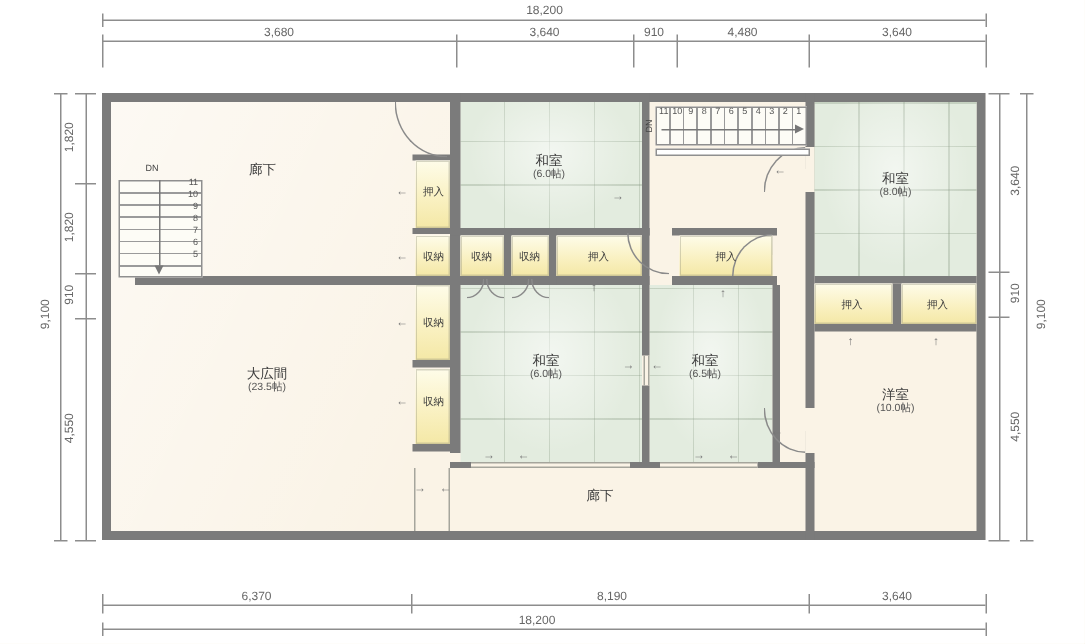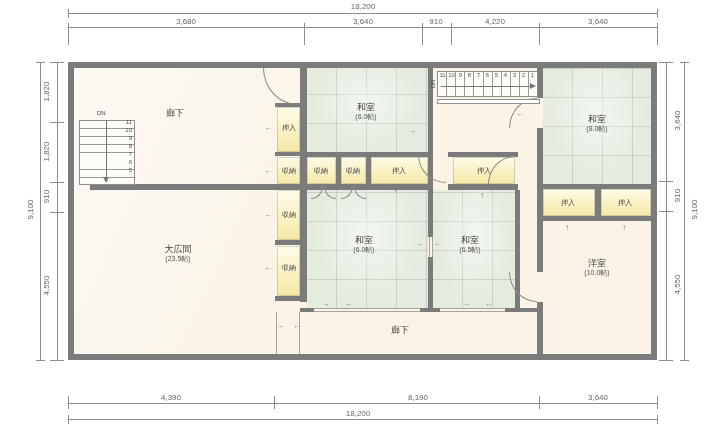--- a/index.html
+++ b/index.html
@@ -48,32 +48,32 @@
 <div class="canvas">
 
   <div class="dlabel" style="left:363px;top:2px">18,200</div>
   <div class="dline" style="left:68px;top:13px;width:589px;height:1px"></div>
   <div class="dline" style="left:68px;top:9px;width:1px;height:9px"></div>
   <div class="dline" style="left:657px;top:9px;width:1px;height:9px"></div>
 
   <div class="dlabel" style="left:186px;top:17px">3,680</div>
   <div class="dlabel" style="left:363px;top:17px">3,640</div>
   <div class="dlabel" style="left:436px;top:17px">910</div>
-  <div class="dlabel" style="left:495px;top:17px">4,220</div>
+  <div class="dlabel" style="left:495px;top:17px">4,480</div>
   <div class="dlabel" style="left:598px;top:17px">3,640</div>
   <div class="dline" style="left:68px;top:27px;width:589px;height:1px"></div>
   <div class="dline" style="left:68px;top:23px;width:1px;height:22px"></div>
   <div class="dline" style="left:304px;top:23px;width:1px;height:22px"></div>
   <div class="dline" style="left:422px;top:23px;width:1px;height:22px"></div>
   <div class="dline" style="left:451px;top:23px;width:1px;height:22px"></div>
   <div class="dline" style="left:539px;top:23px;width:1px;height:22px"></div>
   <div class="dline" style="left:657px;top:23px;width:1px;height:22px"></div>
 
-  <div class="dlabel" style="left:171px;top:393px">4,390</div>
-  <div class="dlabel" style="left:418px;top:393px">8,190</div>
+  <div class="dlabel" style="left:171px;top:393px">6,370</div>
+  <div class="dlabel" style="left:408px;top:393px">8,190</div>
   <div class="dlabel" style="left:598px;top:393px">3,640</div>
   <div class="dline" style="left:68px;top:403px;width:589px;height:1px"></div>
   <div class="dline" style="left:68px;top:396px;width:1px;height:13px"></div>
   <div class="dline" style="left:274px;top:396px;width:1px;height:13px"></div>
   <div class="dline" style="left:539px;top:396px;width:1px;height:13px"></div>
   <div class="dline" style="left:657px;top:396px;width:1px;height:13px"></div>
   <div class="dlabel" style="left:358px;top:409px">18,200</div>
   <div class="dline" style="left:68px;top:419px;width:589px;height:1px"></div>
   <div class="dline" style="left:68px;top:415px;width:1px;height:9px"></div>
   <div class="dline" style="left:657px;top:415px;width:1px;height:9px"></div>

